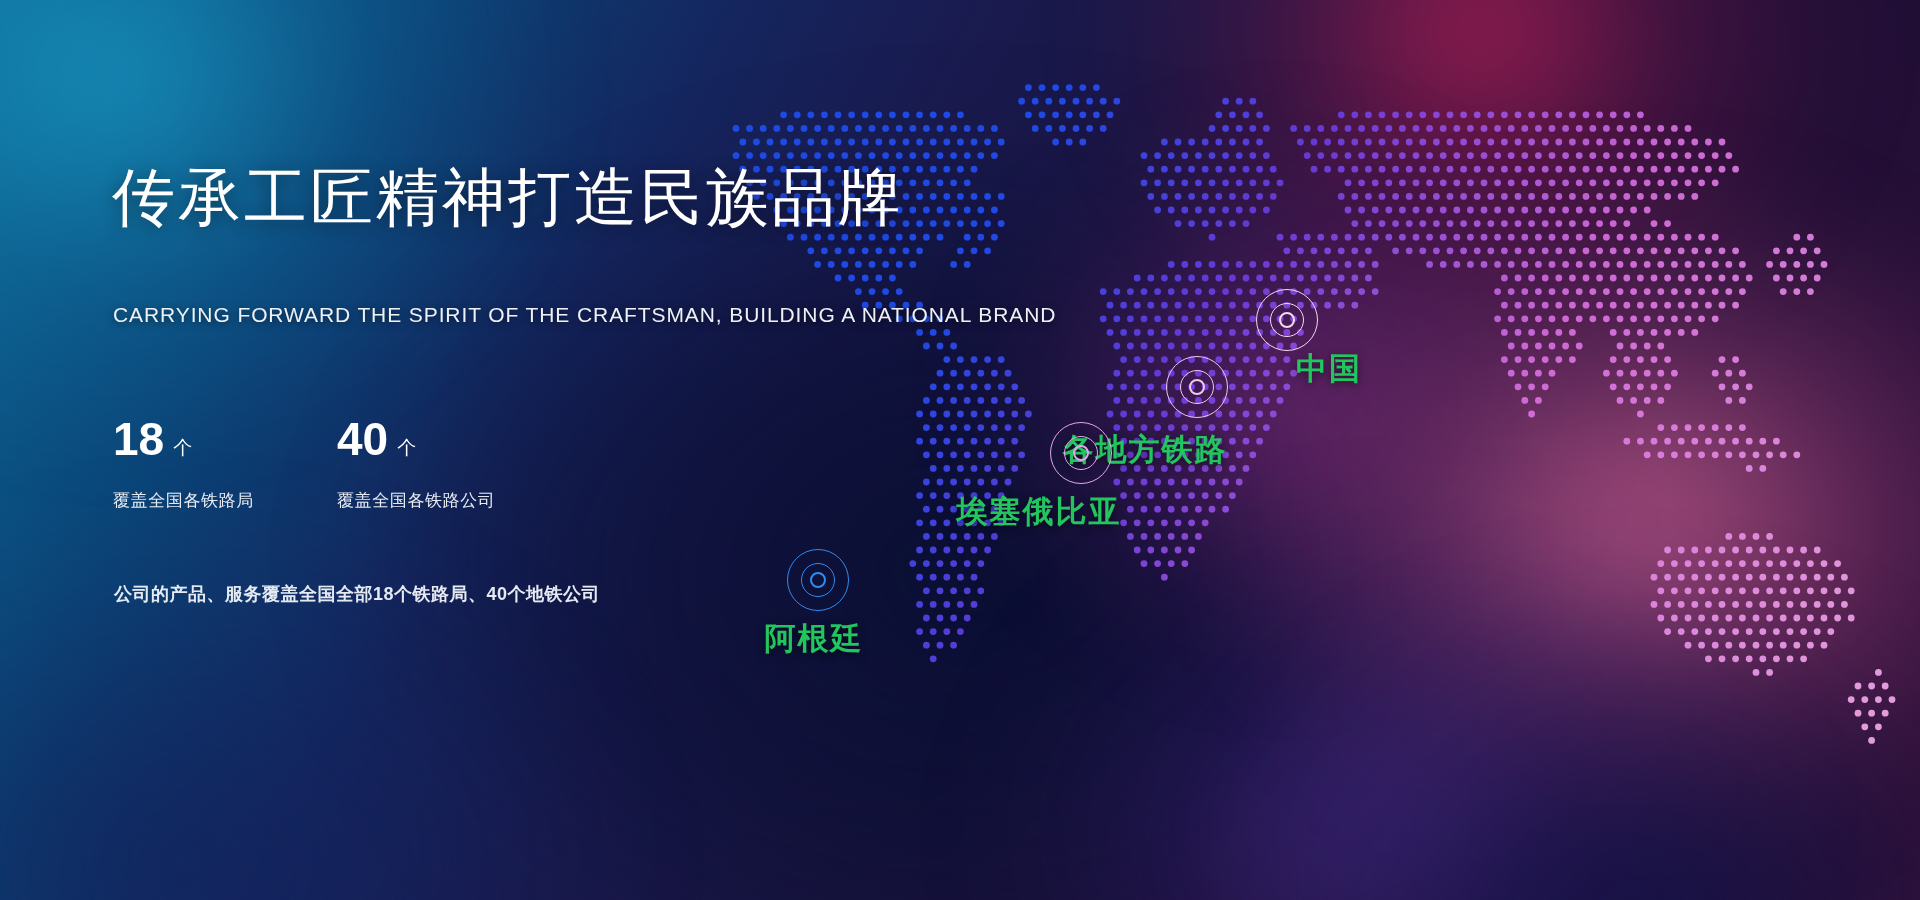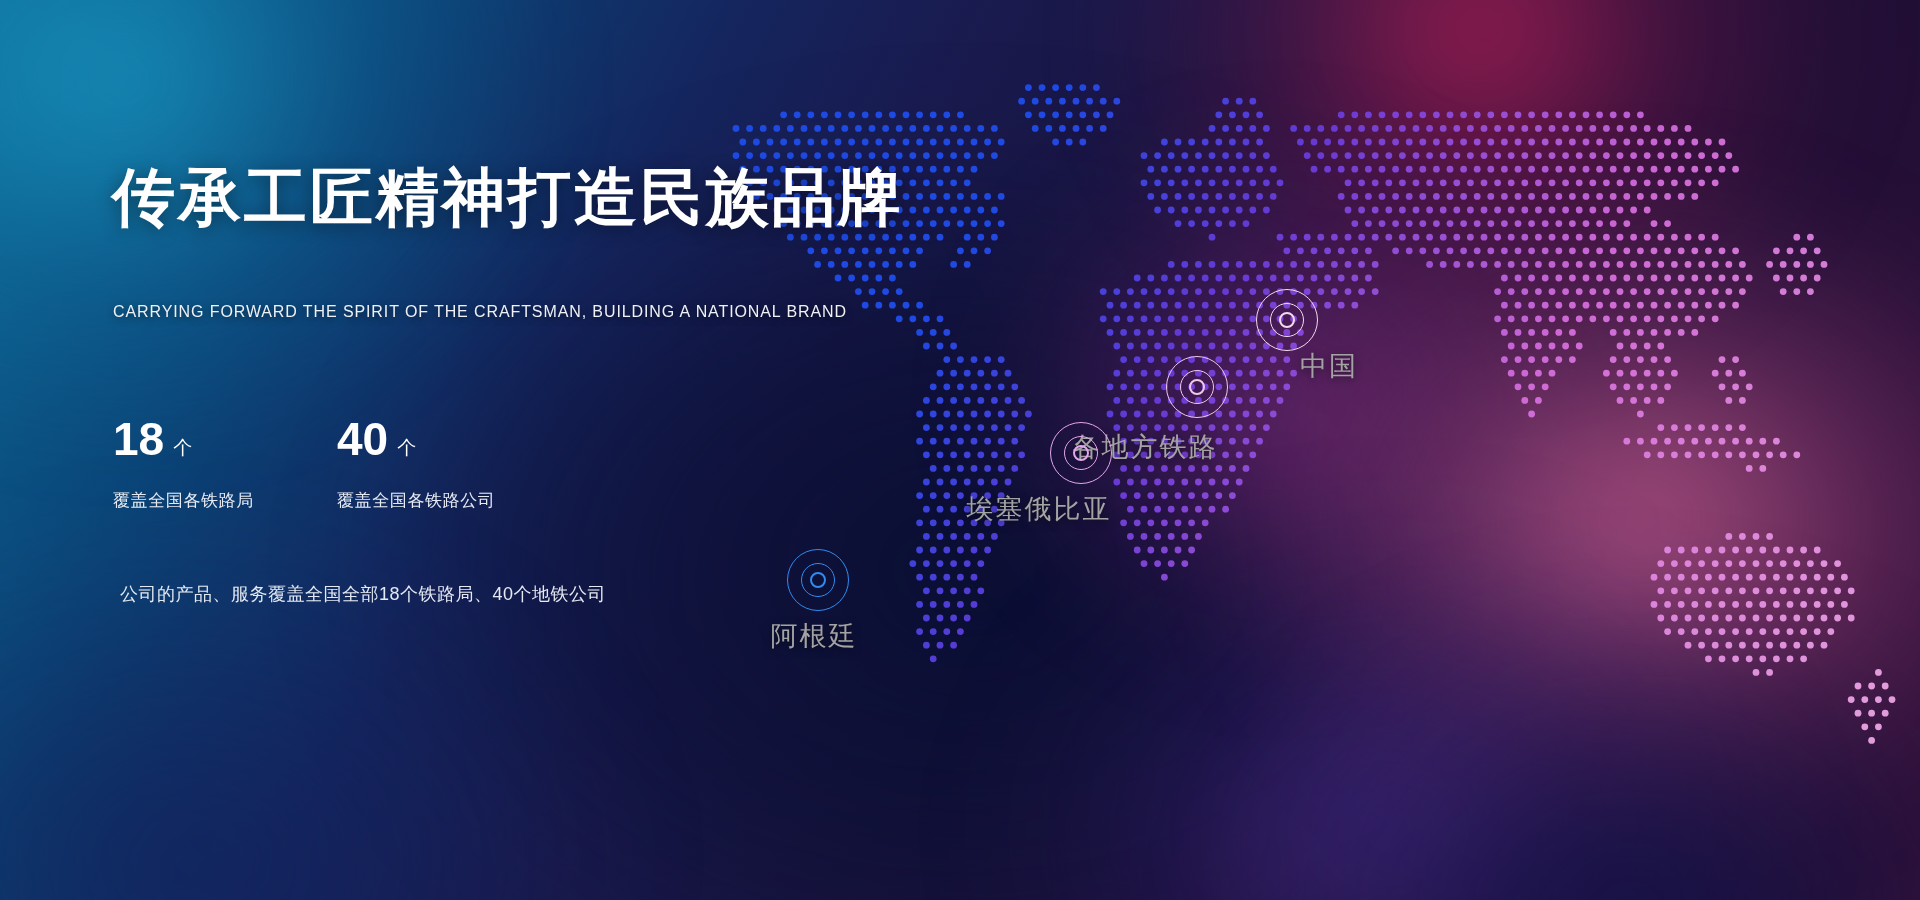--- a/index.html
+++ b/index.html
@@ -82,57 +82,57 @@
   .marker{ position:absolute; width:0; height:0; }
   .ring{
     position:absolute; border-radius:50%; border:1.6px solid currentColor;
     left:50%; top:50%; transform:translate(-50%,-50%);
   }
   .ring.r1{ width:16px;  height:16px; border-width:2.4px; }
   .ring.r2{ width:34px;  height:34px; }
   .ring.r3{ width:62px;  height:62px; }
   .mk-label{
     position:absolute; left:50%; top:50%;
-    white-space:nowrap; color:#a3a3a3; font-size:27px; font-weight:400;
+    white-space:nowrap; color:#22c55e; font-size:31px; font-weight:700;
     letter-spacing:2px; text-shadow:0 2px 8px rgba(0,0,0,.55);
   }
 
   
   .headline{
     position:absolute; left:112px; top:166px;
-    font-size:63px; font-weight:700; color:#ffffff;
+    font-size:63px; font-weight:400; color:#ffffff;
     letter-spacing:3px; line-height:1;
     text-shadow:0 3px 18px rgba(0,0,0,.45);
   }
   .sub-en{
     position:absolute; left:113px; top:303px;
-    font-size:16px; color:#eef1f6; letter-spacing:.9px; font-weight:400;
+    font-size:21px; color:#eef1f6; letter-spacing:.9px; font-weight:400;
     text-shadow:0 2px 7px rgba(0,0,0,.5);
   }
 
   .stats{ position:absolute; left:113px; top:416px; display:flex; }
   .stat{ }
   .stat + .stat{ margin-left:0; }
   .stat-num{
     display:flex; align-items:flex-end; color:#ffffff; line-height:1;
   }
   .stat-big{ font-size:46px; font-weight:700; letter-spacing:0px; }
   .stat-big.cjk{ font-size:38px; font-weight:700; letter-spacing:2px; padding-bottom:2px;}
   .stat-unit{ font-size:19px; font-weight:400; margin-left:9px; padding-bottom:5px; }
   .stat-desc{
     margin-top:27px; font-size:17px; color:#e6eaf2; letter-spacing:.6px; font-weight:400;
   }
   .stat-col-1{ width:224px; }
   .stat-col-2{ width:204px; }
   .stat-col-3{ width:200px; }
 
   .para{
-    position:absolute; left:120px; top:577px;
+    position:absolute; left:114px; top:577px;
     font-size:18px; color:#e4e9f2; letter-spacing:.5px; line-height:1.95;
-    font-weight:400;
+    font-weight:700;
   }
 </style>
 </head>
 <body>
 
 <div id="stage">
 
   <div class="bg-base"></div>
   <div class="glow glow-navy"></div>
   <div class="glow glow-teal"></div>

